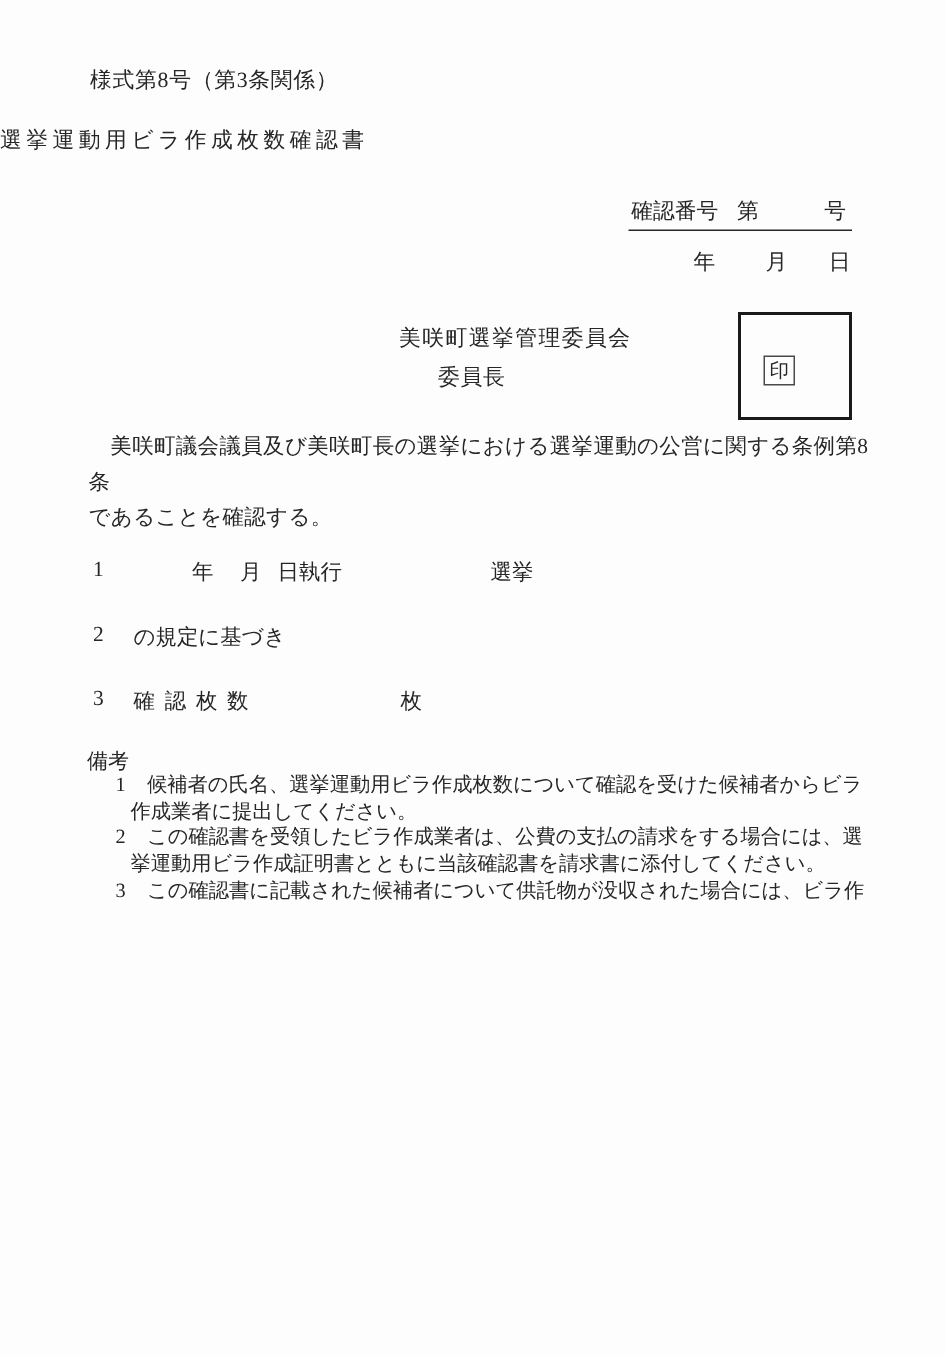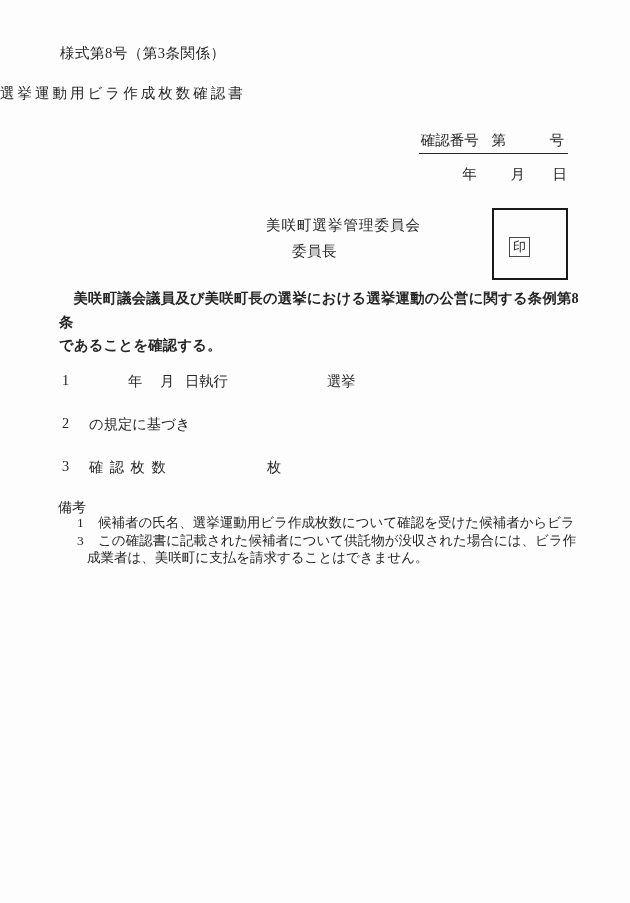--- a/index.html
+++ b/index.html
@@ -52,21 +52,21 @@
     background: transparent;
   }
   .seal-mark {
     position: absolute; left: 15px; top: 27px;
     font-size: 13px; line-height: 1;
     border: 1px solid #4a4a4a;
     padding: 2px 3px 3px 3px;
   }
   .body-par {
     position: absolute; left: 59px; top: 287px; width: 520px;
-    font-size: 14.3px; letter-spacing: 0.25px; line-height: 23.5px; font-weight: bold;
+    font-size: 14.3px; letter-spacing: 0.25px; line-height: 23.5px;
   }
   .item { position: absolute; left: 62px; height: 18px; font-size: 14.3px; }
   .item1 { top: 372px; width: 400px; }
   .item2 { top: 415px; width: 300px; }
   .item3 { top: 458px; width: 300px; }
   .item span { position: absolute; top: 0; white-space: nowrap; }
   .item .inum     { left: 0; }
   .item1 .pos-year  { left: 66px; }
   .item1 .pos-month { left: 98px; }
   .item1 .pos-day   { left: 123px; }
@@ -136,20 +136,24 @@
     <span class="inum">3</span>
     <span class="pos-label">確認枚数</span>
     <span class="pos-unit">枚</span>
   </div>
 
   <div class="remarks-heading">備考</div>
 
   <div class="notes">
     <div class="note">
       <div class="note-l1"><span class="note-num">1</span><span>候補者の氏名、選挙運動用ビラ作成枚数について確認を受けた候補者からビラ</span></div>
+      <div class="note-l2">作成業者に提出してください。</div>
+    </div>
+    <div class="note">
+      <div class="note-l1"><span class="note-num">2</span><span>この確認書を受領したビラ作成業者は、公費の支払の請求をする場合には、選</span></div>
+      <div class="note-l2">挙運動用ビラ作成証明書とともに当該確認書を請求書に添付してください。</div>
     </div>
     <div class="note">
       <div class="note-l1"><span class="note-num">3</span><span>この確認書に記載された候補者について供託物が没収された場合には、ビラ作</span></div>
-      <div class="note-l2">成業者は、美咲町に支払を請求することはできません。</div>
     </div>
   </div>
 
 </div>
 
 </body></html>

